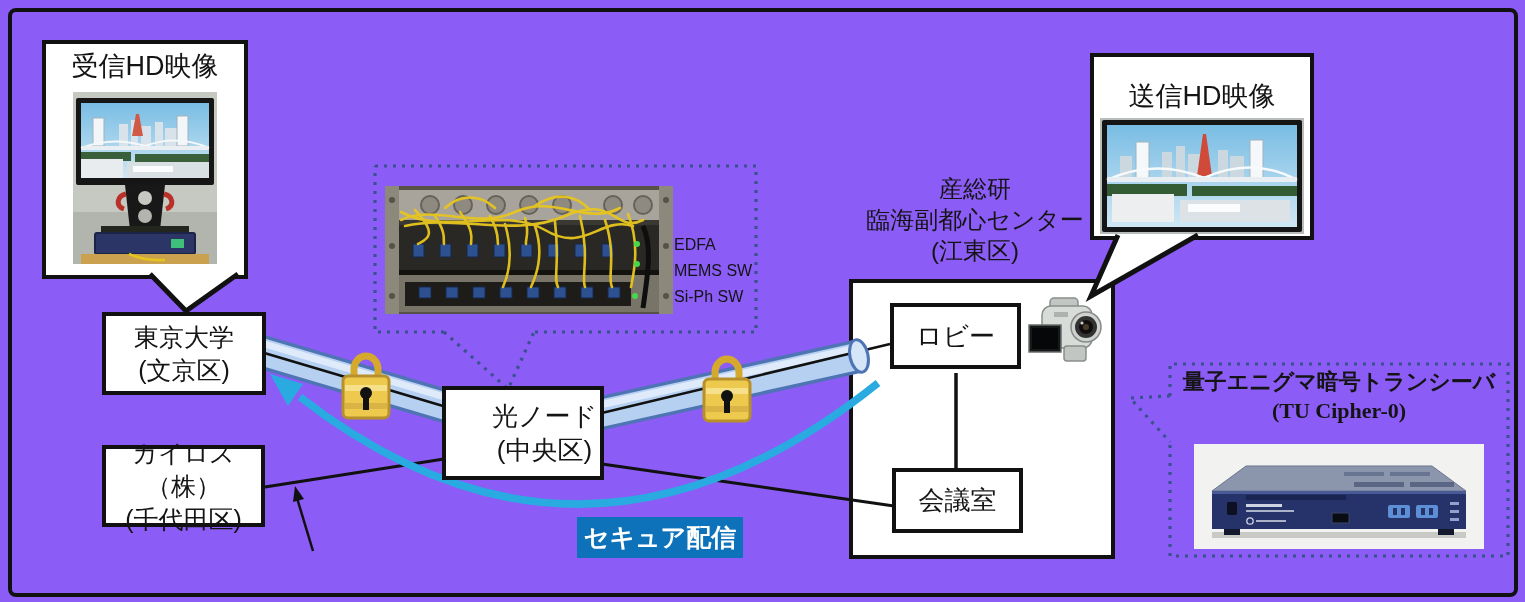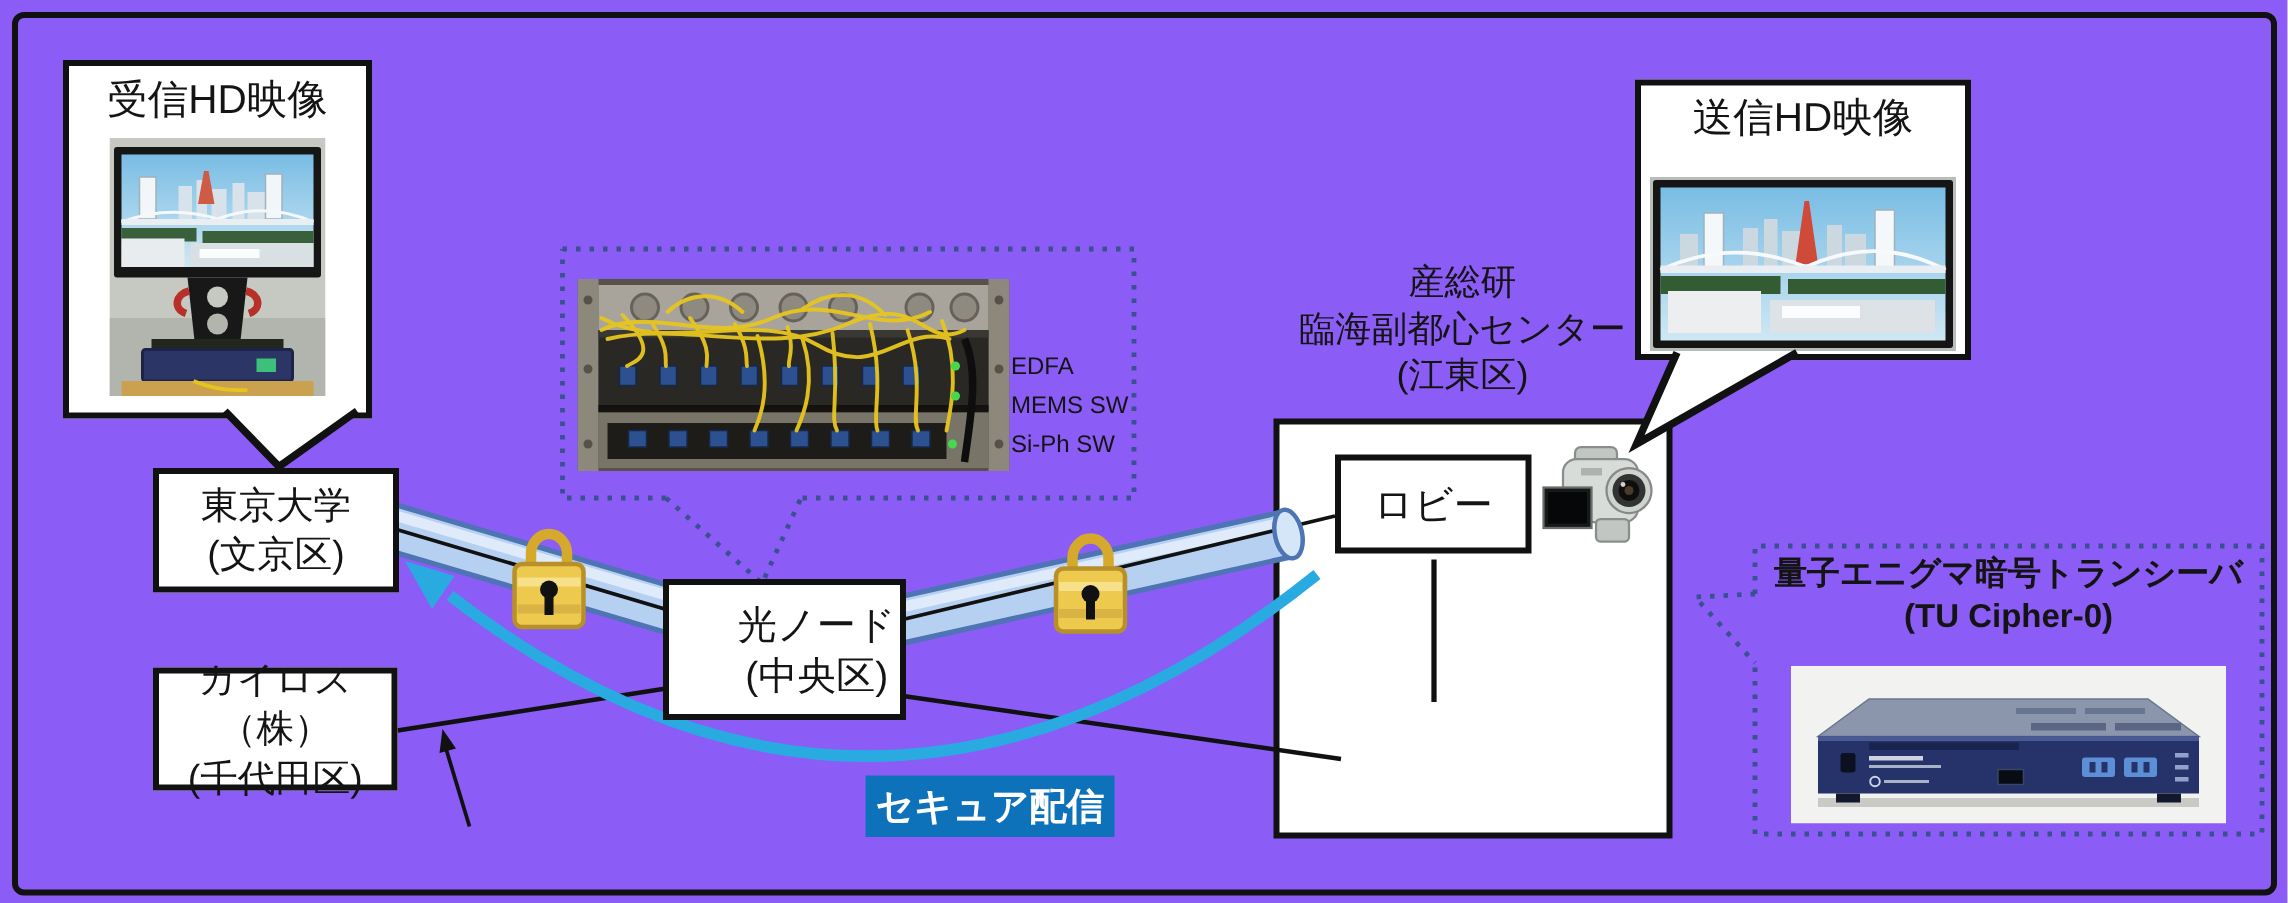--- a/index.html
+++ b/index.html
@@ -10,34 +10,34 @@
   svg.layer{position:absolute;left:0;top:0;width:1525px;height:602px;}
   #under-svg{z-index:1;}
   #over-svg{z-index:4;pointer-events:none;}
   .box{position:absolute;background:#fff;border:4px solid #111;box-sizing:border-box;
        display:flex;flex-direction:column;align-items:center;justify-content:center;
        text-align:center;z-index:2;}
   .box .l1,.box .l2{display:block;line-height:1.32;}
   #received-box{left:42px;top:40px;width:206px;height:239px;justify-content:flex-start;}
   #received-title{font-size:27px;margin-top:4px;}
   #sent-box{left:1090px;top:53px;width:224px;height:187px;justify-content:flex-start;}
-  #sent-title{font-size:27px;margin-top:3px;}
+  #sent-title{font-size:27px;margin-top:21px;}
   #tokyo-box{left:102px;top:312px;width:164px;height:83px;font-size:25px;}
   #kairos-box{left:102px;top:445px;width:163px;height:82px;font-size:25px;}
   #node-box{left:442px;top:386px;width:162px;height:94px;font-size:26px;padding-left:43px;}
   #lobby-box{left:890px;top:303px;width:131px;height:66px;font-size:26px;}
   #kaigi-box{left:892px;top:468px;width:131px;height:65px;font-size:26px;}
   #aist-label{left:828px;top:173px;width:294px;text-align:center;font-size:24px;line-height:1.3;z-index:2;}
   #rack-photo{left:385px;top:186px;z-index:2;}
   #rack-labels{left:674px;top:232px;font-size:16px;line-height:26px;z-index:2;}
   #secure-badge{left:561px;top:517px;width:166px;height:41px;background:#0d72ba;color:#fff;
       font-size:25px;font-weight:bold;display:flex;align-items:center;justify-content:center;z-index:2;margin-left:16px;}
   #fiber-label{left:320px;top:523px;font-size:23px;line-height:1.35;z-index:2;}
   #quantum-title{left:1174px;top:368px;width:330px;text-align:center;font-size:22px;
-      font-weight:bold;line-height:1.3;z-index:2;}
+      font-weight:bold;line-height:1.3;z-index:2;font-family:Liberation Serif, serif;}
   #quantum-photo{left:1194px;top:444px;z-index:2;}
   #camera{left:1028px;top:290px;z-index:2;}
   #received-photo{left:73px;top:92px;z-index:2;}
   #sent-photo{left:1100px;top:118px;z-index:2;}
 </style>
 </head>
 <body>
 
 <div id="stage">
 
@@ -262,20 +262,23 @@
     <span class="l1">カイロス（株）</span>
     <span class="l2">(千代田区)</span>
   </div>
   <div class="box" id="node-box">
     <span class="l1">光ノード</span>
     <span class="l2">(中央区)</span>
   </div>
   <div class="box" id="lobby-box">
     <span class="l1">ロビー</span>
   </div>
+  <div class="box" id="kaigi-box">
+    <span class="l1">会議室</span>
+  </div>
 
   <div class="abs" id="aist-label">
     <div>産総研</div>
     <div>臨海副都心センター</div>
     <div>(江東区)</div>
   </div>
 
   <svg class="abs" id="camera" width="78" height="80">
     <rect x="22" y="8" width="28" height="13" rx="4" fill="#c2c6c2" stroke="#8a8e8a" stroke-width="1.5"></rect>
     <rect x="14" y="16" width="50" height="42" rx="9" fill="#d8dcd8" stroke="#8a8e8a" stroke-width="1.5"></rect>

